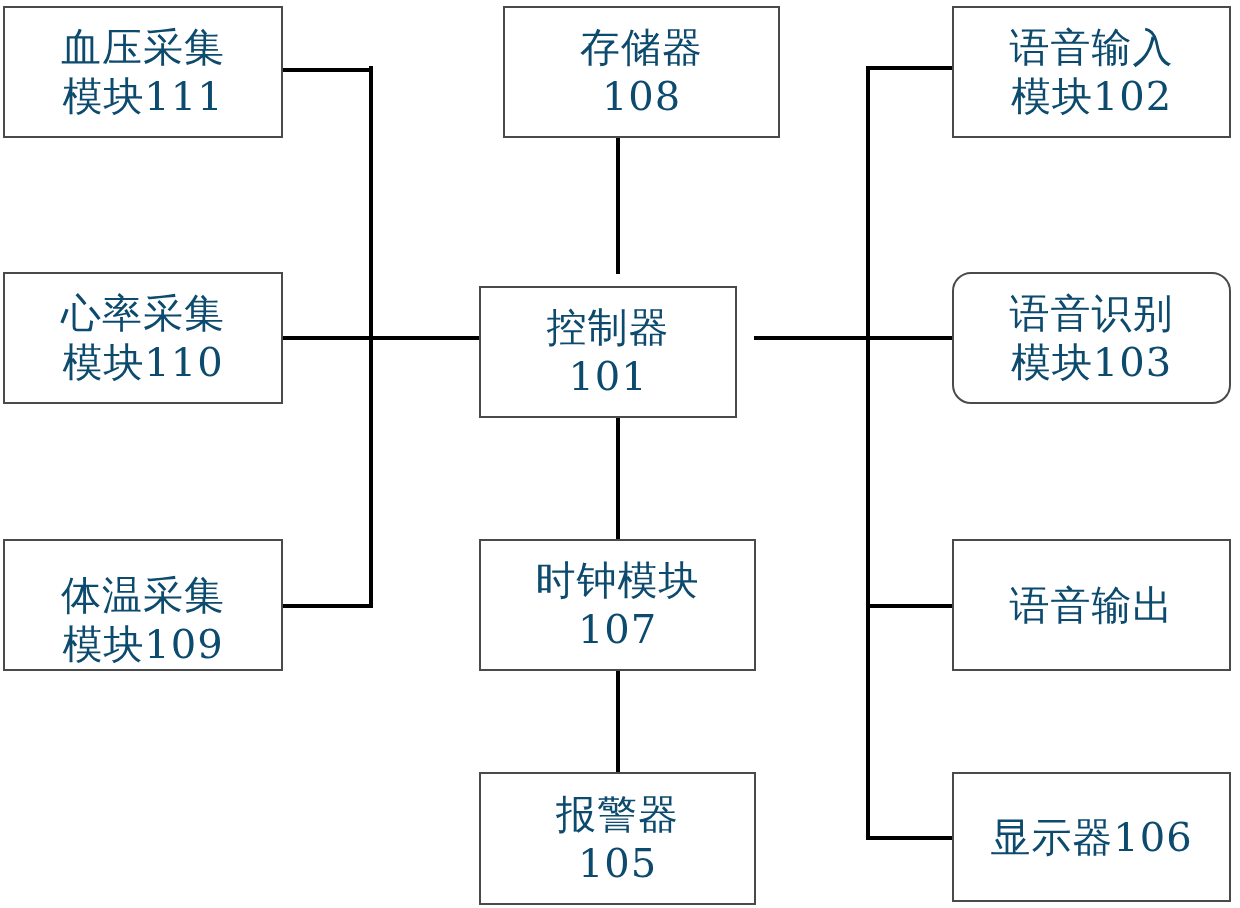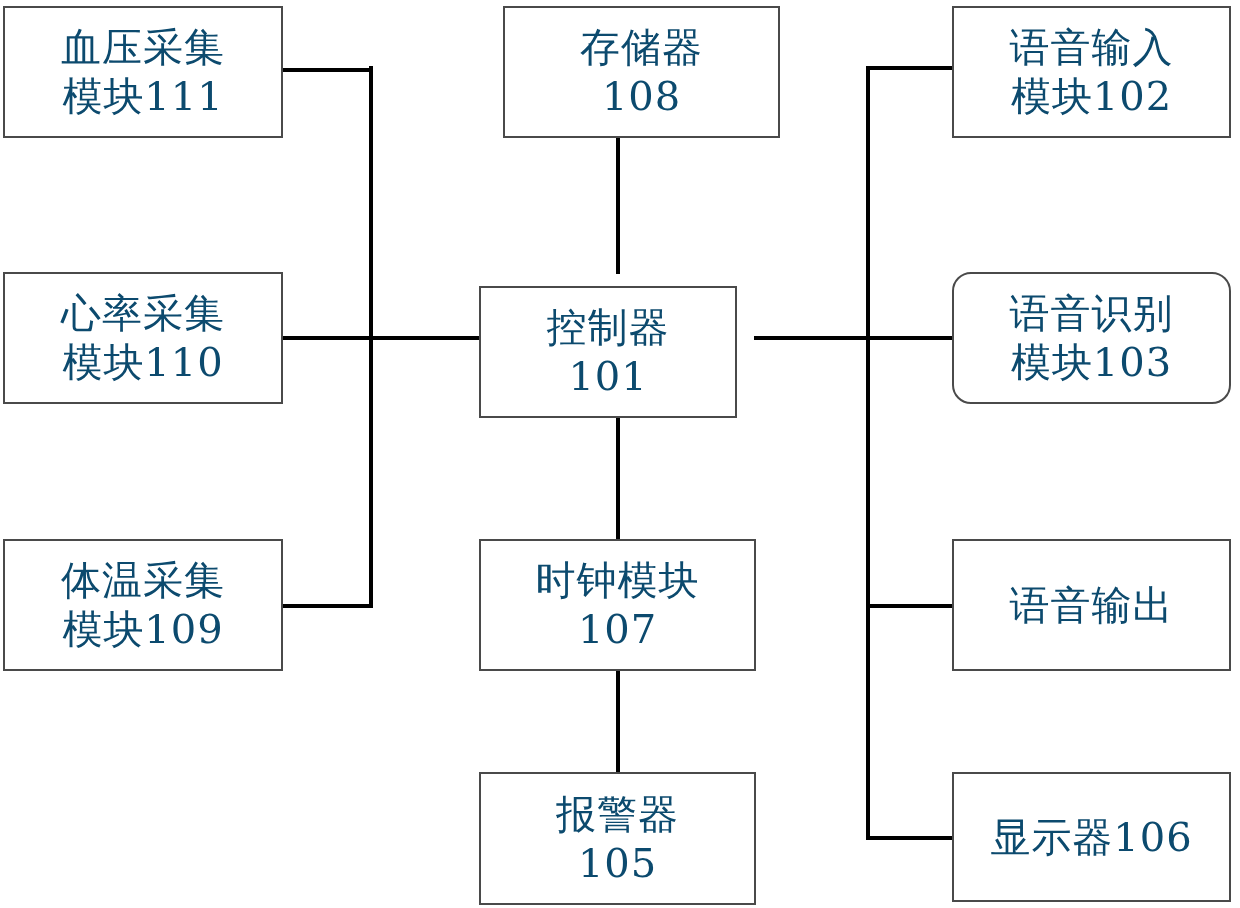--- a/index.html
+++ b/index.html
@@ -66,21 +66,21 @@
     <div class="wire h" style="background: rgb(0, 0, 0); left: 866px; top: 604px; width: 88px;"></div>
     <div class="wire h" style="background: rgb(0, 0, 0); left: 866px; top: 836px; width: 88px;"></div>
     <div class="node two-line" style="left: 3px; top: 6px; width: 280px; height: 132px; border-color: rgb(74, 74, 74);">
       <span class="line1">血压采集</span>
       <span class="line2">模块111</span>
     </div>
     <div class="node two-line" style="left: 3px; top: 272px; width: 280px; height: 132px; border-color: rgb(74, 74, 74);">
       <span class="line1">心率采集</span>
       <span class="line2">模块110</span>
     </div>
-    <div class="node two-line" style="left: 3px; top: 539px; width: 280px; height: 132px; border-color: rgb(74, 74, 74);">
+    <div class="node two-line" style="left: 3px; top: 539px; width: 280px; height: 132px; border-color: rgb(74, 74, 74); justify-content: flex-end;">
       <span class="line1">体温采集</span>
       <span class="line2">模块109</span>
     </div>
     <div class="node two-line" style="left: 503px; top: 6px; width: 277px; height: 132px; border-color: rgb(74, 74, 74);">
       <span class="line1">存储器</span>
       <span class="line2">108</span>
     </div>
     <div class="node two-line" style="left: 479px; top: 272px; width: 258px; height: 132px; border-color: rgb(74, 74, 74); margin-top: 14px;">
       <span class="line1">控制器</span>
       <span class="line2">101</span>

